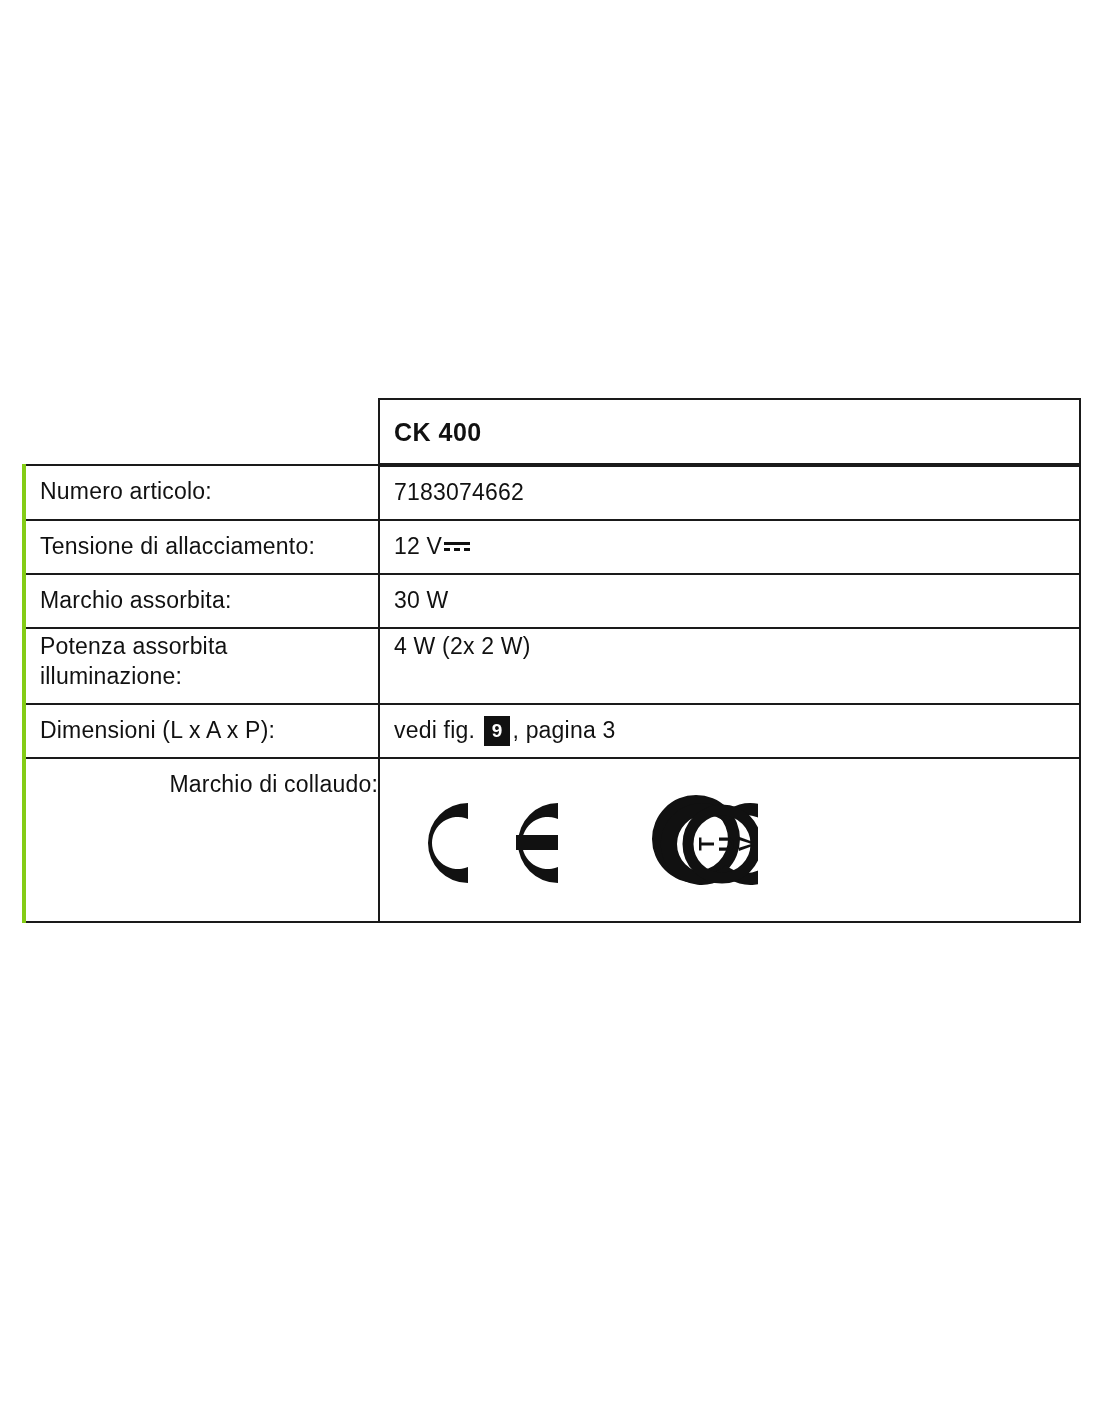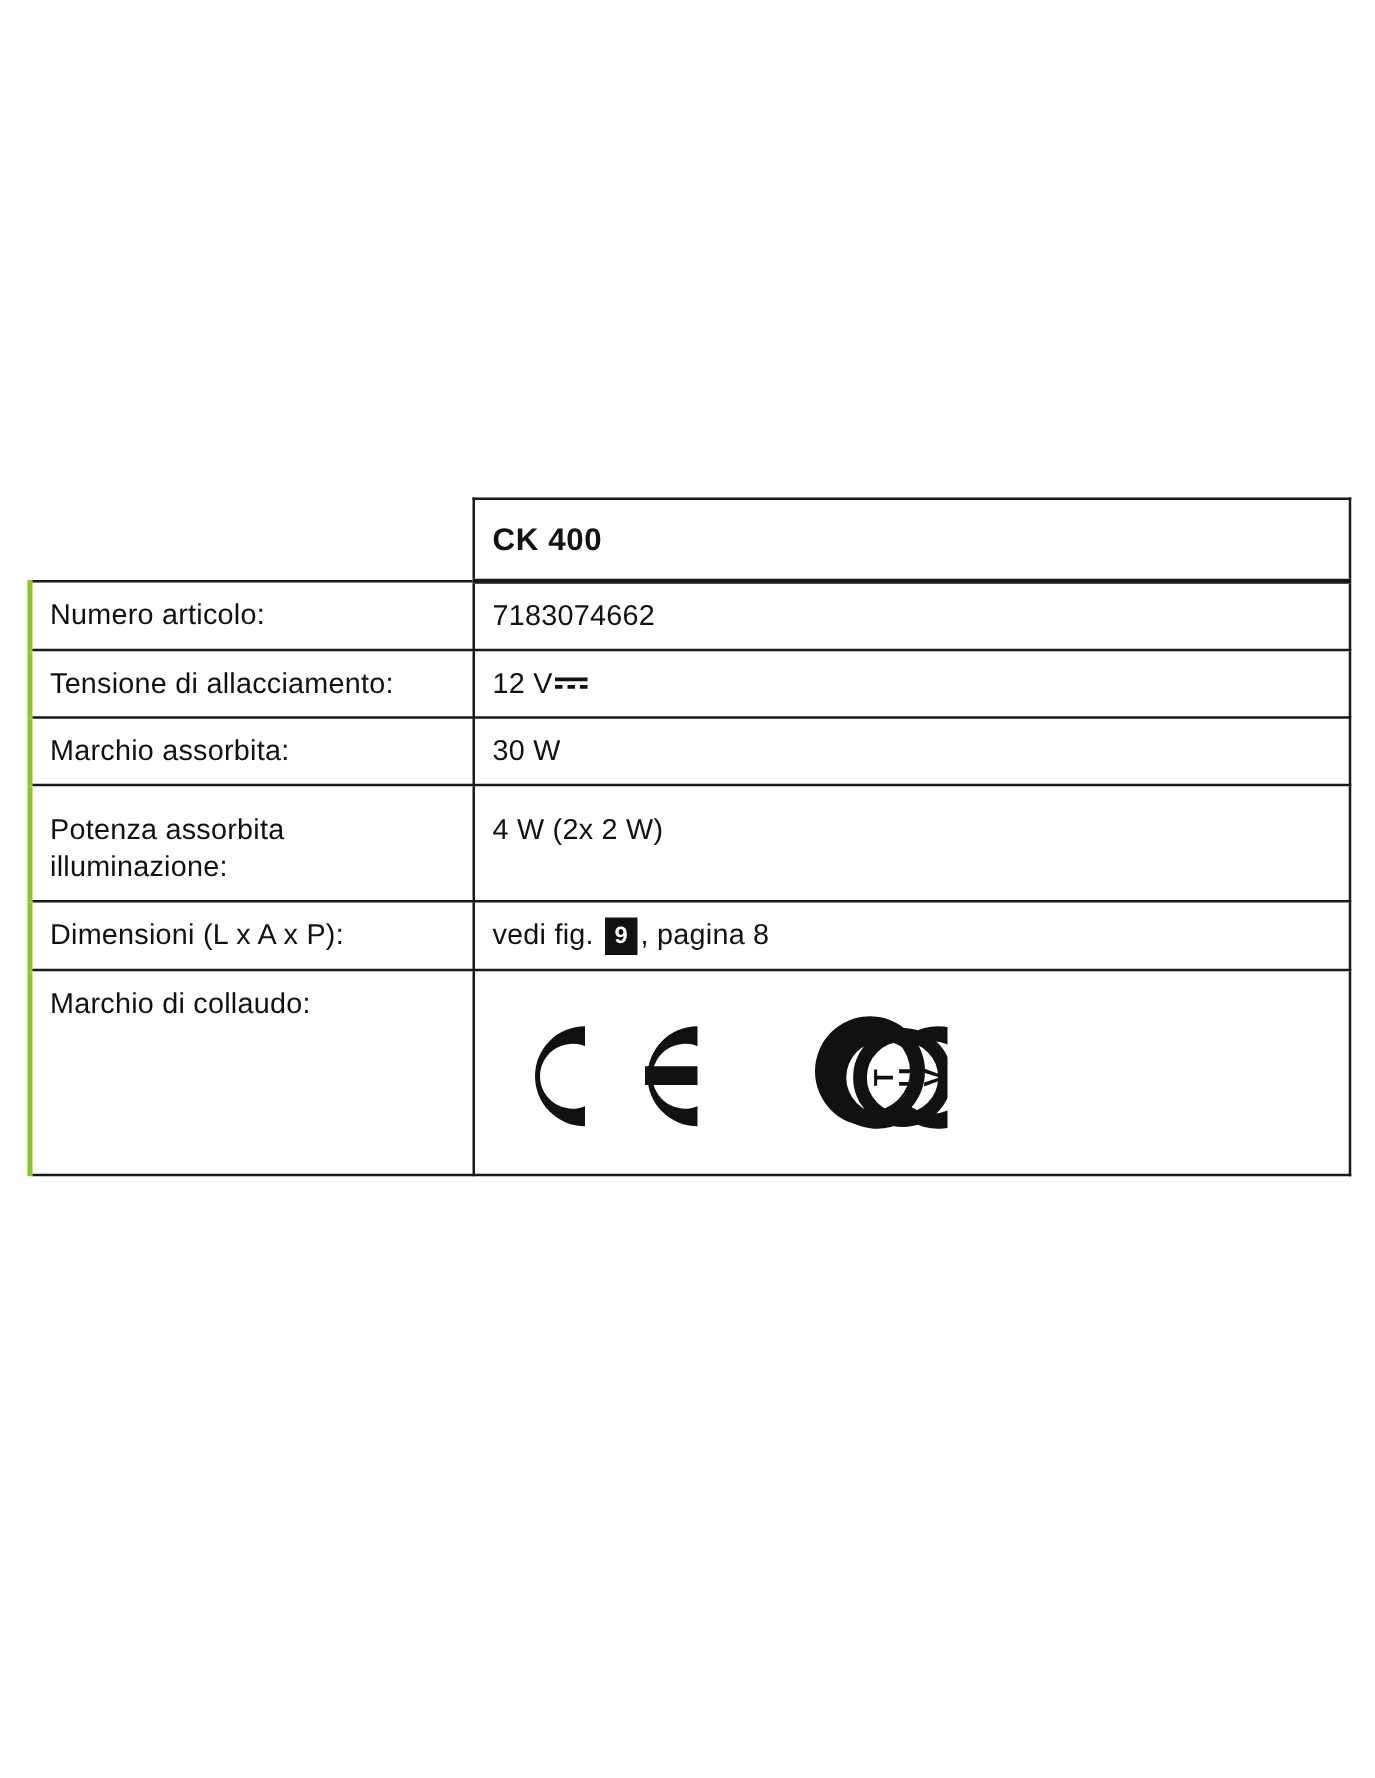--- a/index.html
+++ b/index.html
@@ -60,21 +60,21 @@
     border: 2px solid #1a1a1a;
     padding: 11px 0 11px 14px;
     font-size: 23px;
     line-height: 1.3;
   }
   .row-data .cell-label {
     border-left: 4px solid #84cc16;
   }
 
   .row-data.tall td {
-    padding-top: 20px;
+    padding-top: 3px;
     padding-bottom: 12px;
     margin-top: 12px;
   }
 
   .label-text,
   .value-text {
     display: block;
     font-size: 23px;
     letter-spacing: 0.2px;
   }
@@ -126,20 +126,21 @@
     margin: 0 2px;
     vertical-align: 1px;
   }
 
   .marks-row .cell-value {
     padding-top: 10px;
     padding-bottom: 18px;
   }
   .marks-row .cell-label {
     padding-top: 11px;
+    text-align: right;
   }
   .marks {
     display: flex;
     align-items: center;
     gap: 88px;
     padding-left: 18px;
     margin-top: 14px;
     height: 120px;
   }
   .mark-ce, .mark-tuv {
@@ -202,21 +203,21 @@
       <td class="cell-value">
         <span class="value-text">4 W (2x 2 W)</span>
       </td>
     </tr>
 
     <tr class="row-data">
       <td class="cell-label">
         <span class="label-text">Dimensioni (L x A x P):</span>
       </td>
       <td class="cell-value">
-        <span class="value-text"><span>vedi fig.</span> <span class="fig-badge">9</span><span>, pagina 8</span></span>
+        <span class="value-text"><span>vedi fig.</span> <span class="fig-badge">9</span><span>, pagina 3</span></span>
       </td>
     </tr>
 
 
     <tr class="row-data marks-row">
       <td class="cell-label">
         <span class="label-text">Marchio di collaudo:</span>
       </td>
       <td class="cell-value">
         <div class="marks">

